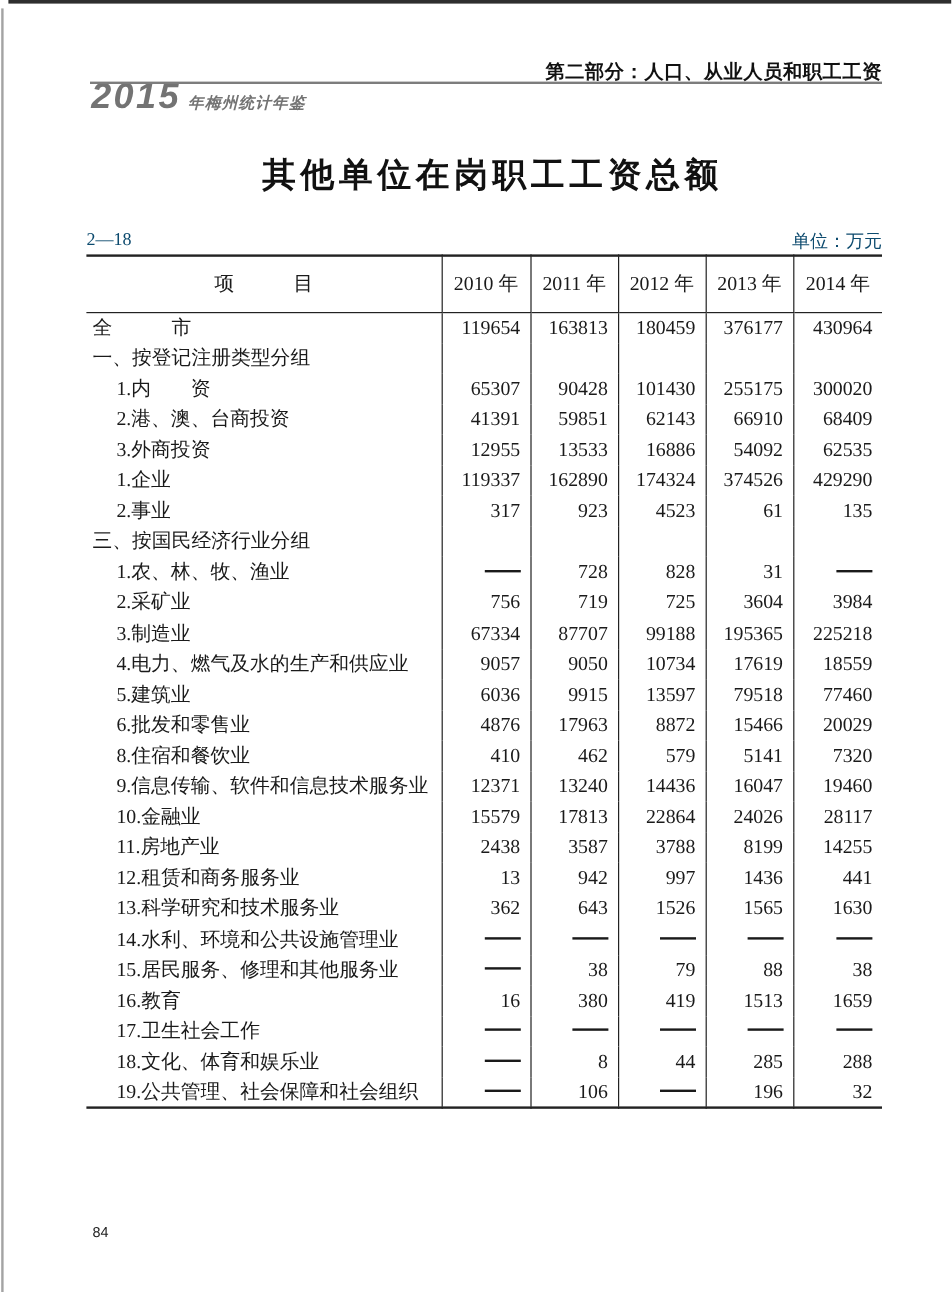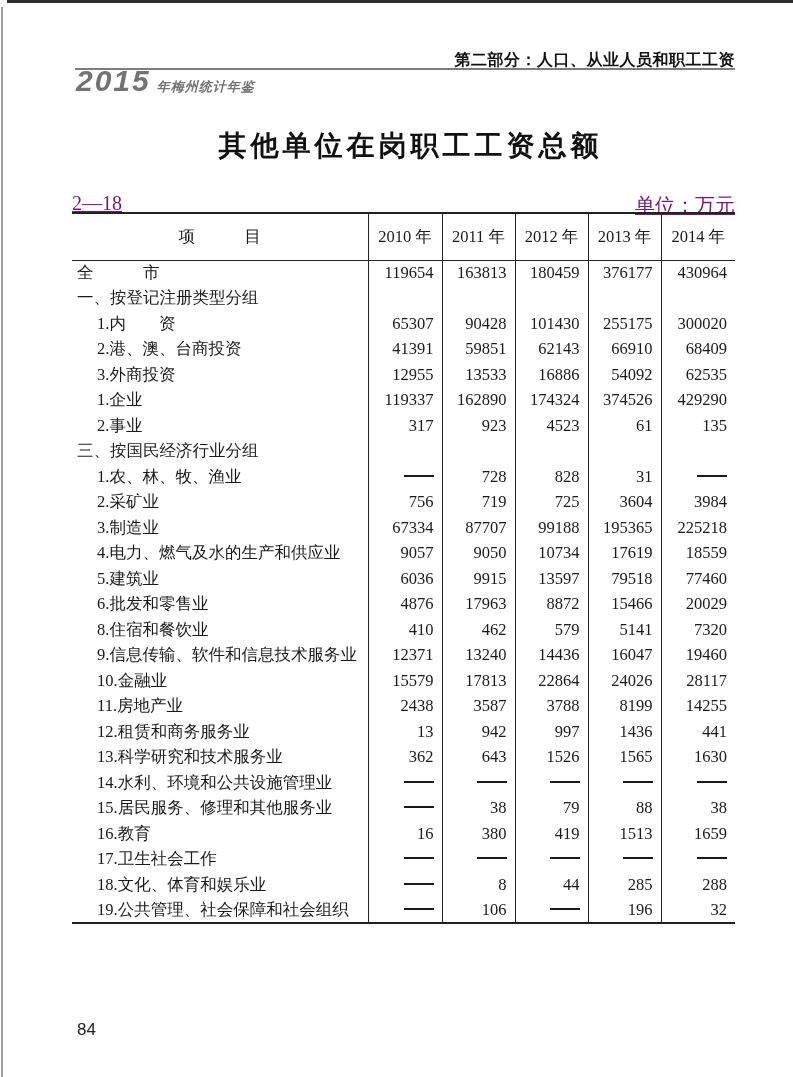--- a/index.html
+++ b/index.html
@@ -40,21 +40,21 @@
   .doc-title {
     position: absolute; left: 0; right: 0; top: 127px;
     text-align: center;
     font-size: 28px; font-weight: bold; letter-spacing: 4px;
     color: #111;
     margin-left: 28px;
   }
   .meta-row {
     position: absolute; left: 72px; right: 58px; top: 192px;
     display: flex; justify-content: space-between;
-    font-size: 20px; color: #701a75; text-decoration: underline;
+    font-size: 15px; color: #0c4a6e;
   }
 
   
   .data-table {
     position: absolute; left: 72px; top: 212px; width: 663px;
     border-collapse: collapse; table-layout: fixed;
     border-top: 2px solid #222;
     border-bottom: 2px solid #222;
   }
   .data-table thead th {
@@ -76,21 +76,21 @@
   td.label.indent { padding-left: 25px; }
   td.num { text-align: right; padding-right: 8px; font-size: 16px; }
   .dash {
     display: inline-block; width: 30px; height: 2px;
     background: #1a1a1a; vertical-align: middle; margin-bottom: 4px;
   }
 
   .page-number {
     position: absolute; left: 77px; top: 1020px;
     font-family: "Liberation Sans", "DejaVu Sans", sans-serif;
-    font-size: 17px; color: #222;
+    font-size: 12px; color: #222;
   }
 </style>
 </head>
 <body>
 
 <div class="page">
   <div class="scan-top"></div>
   <div class="scan-left"></div>
 
   <div class="logo">

